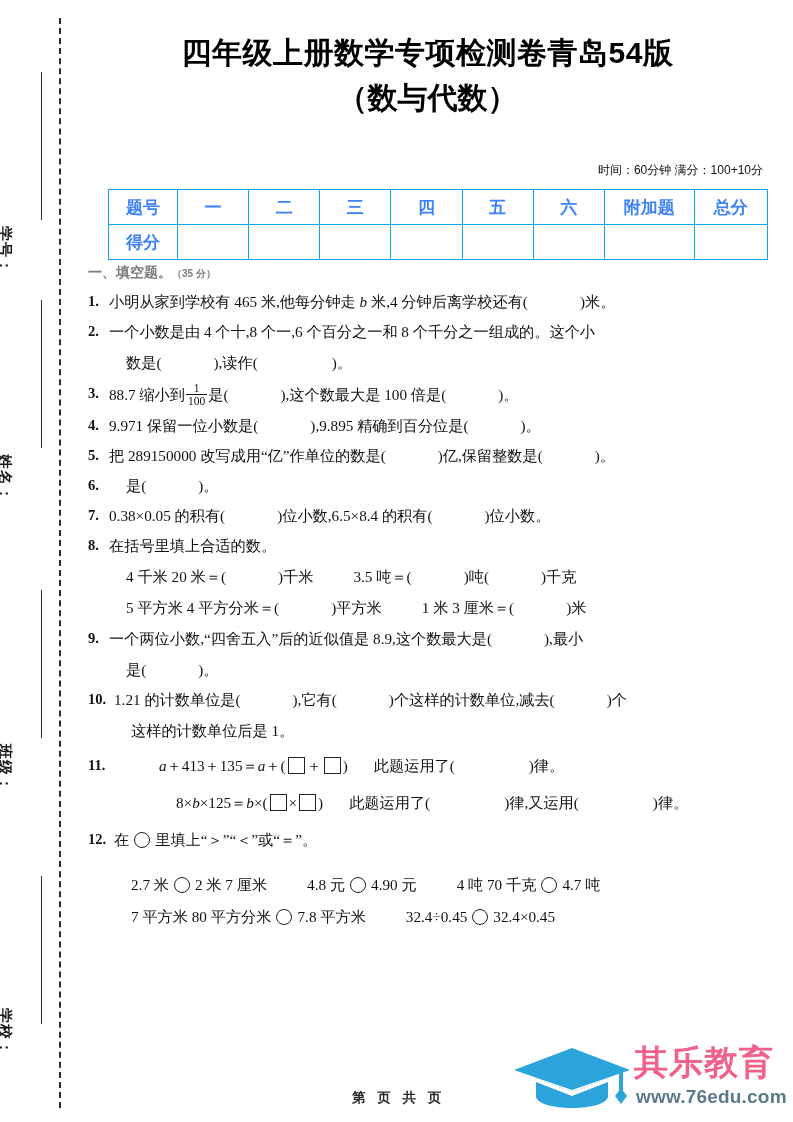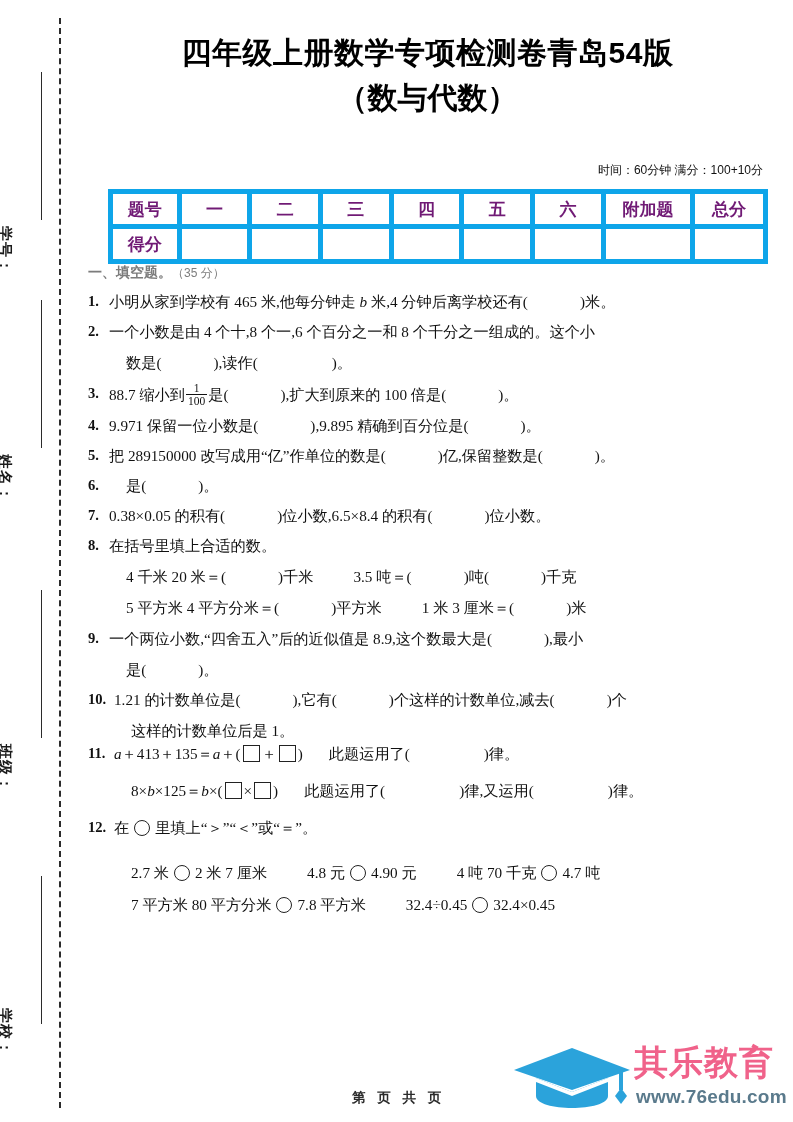--- a/index.html
+++ b/index.html
@@ -52,41 +52,41 @@
     font-size:12px; color:#111; white-space:nowrap;
   }
 
   
   .score-table {
     position:absolute; left:108px; top:189px;
     width:660px; border-collapse:collapse;
     table-layout:fixed;
   }
   .score-table td {
-    border:5px solid #0ea5e9;
+    border:1px solid #0ea5e9;
     height:35px; text-align:center; vertical-align:middle;
     font-family:"Liberation Sans","DejaVu Sans",sans-serif;
-    font-size:17px; font-weight:700; color:#701a75;
+    font-size:17px; font-weight:700; color:#3b82f6;
   }
   .col-head { width:66px; }
   .col-num  { width:68px; }
   .col-extra{ width:86px; }
   .col-total{ width:70px; }
 
   
   .content {
     position:absolute; left:88px; top:262px; width:690px;
     font-size:15.2px; line-height:1.52; color:#111;
   }
   .section-head {
     font-family:"Liberation Sans","DejaVu Sans",sans-serif;
     font-size:14px; font-weight:700; color:#7c7c7c;
     margin-bottom:3px;
   }
-  .section-head .pts { font-weight:400; font-size:12px; }
+  .section-head .pts { font-weight:700; font-size:10px; }
 
   .q { display:flex; margin-top:7px; align-items:flex-start; }
   .q-num {
     flex:0 0 auto; width:21px; text-align:left;
     font-weight:700; font-size:14.6px;
     font-family:"Liberation Serif","DejaVu Serif",serif;
   }
   .q-num.wide { width:26px; }
   .q-body { flex:1 1 auto; }
   .q-line { display:block; }
@@ -217,21 +217,21 @@
       <div class="q-num">2.</div>
       <div class="q-body">
         <span class="q-line"><span>一个小数是由 </span><span class="num">4</span><span> 个十,</span><span class="num">8</span><span> 个一,</span><span class="num">6</span><span> 个百分之一和 </span><span class="num">8</span><span> 个千分之一组成的。这个小</span></span>
         <span class="q-line indent"><span>数是(</span><span class="blank"></span><span>),读作(</span><span class="blank-lg"></span><span>)。</span></span>
       </div>
     </div>
 
     <div class="q">
       <div class="q-num">3.</div>
       <div class="q-body">
-        <span class="q-line"><span class="num">88.7</span><span> 缩小到</span><span class="frac"><span class="n">1</span><span class="d">100</span></span><span>是(</span><span class="blank"></span><span>),扩大到原来的 </span><span class="num">100</span><span> 倍是(</span><span class="blank"></span><span>)。</span></span>
+        <span class="q-line"><span class="num">88.7</span><span> 缩小到</span><span class="frac"><span class="n">1</span><span class="d">100</span></span><span>是(</span><span class="blank"></span><span>),这个数最大是 </span><span class="num">100</span><span> 倍是(</span><span class="blank"></span><span>)。</span></span>
       </div>
     </div>
 
     <div class="q">
       <div class="q-num">4.</div>
       <div class="q-body">
         <span class="q-line"><span class="num">9.971</span><span> 保留一位小数是(</span><span class="blank"></span><span>),</span><span class="num">9.895</span><span> 精确到百分位是(</span><span class="blank"></span><span>)。</span></span>
       </div>
     </div>
 
@@ -274,21 +274,21 @@
     </div>
 
     <div class="q">
       <div class="q-num wide">10.</div>
       <div class="q-body">
         <span class="q-line"><span class="num">1.21</span><span> 的计数单位是(</span><span class="blank"></span><span>),它有(</span><span class="blank"></span><span>)个这样的计数单位,减去(</span><span class="blank"></span><span>)个</span></span>
         <span class="q-line indent">这样的计数单位后是 1。</span>
       </div>
     </div>
 
-    <div class="q" style="margin-top:0;">
+    <div class="q" style="margin-top:12px;gap:45px;">
       <div class="q-num wide">11.</div>
       <div class="q-body">
         <span class="q-line"><span class="ital">a</span><span class="num">＋413＋135＝</span><span class="ital">a</span><span>＋(</span><span class="abox"></span><span>＋</span><span class="abox"></span><span>)</span><span class="gap"></span><span>此题运用了(</span><span class="blank-lg"></span><span>)律。</span></span>
         <span class="q-line indent" style="margin-top:14px;"><span class="num">8×</span><span class="ital">b</span><span class="num">×125＝</span><span class="ital">b</span><span>×(</span><span class="abox"></span><span>×</span><span class="abox"></span><span>)</span><span class="gap"></span><span>此题运用了(</span><span class="blank-lg"></span><span>)律,又运用(</span><span class="blank-lg"></span><span>)律。</span></span>
       </div>
     </div>
 
     <div class="q" style="margin-top:14px;">
       <div class="q-num wide">12.</div>
       <div class="q-body">

